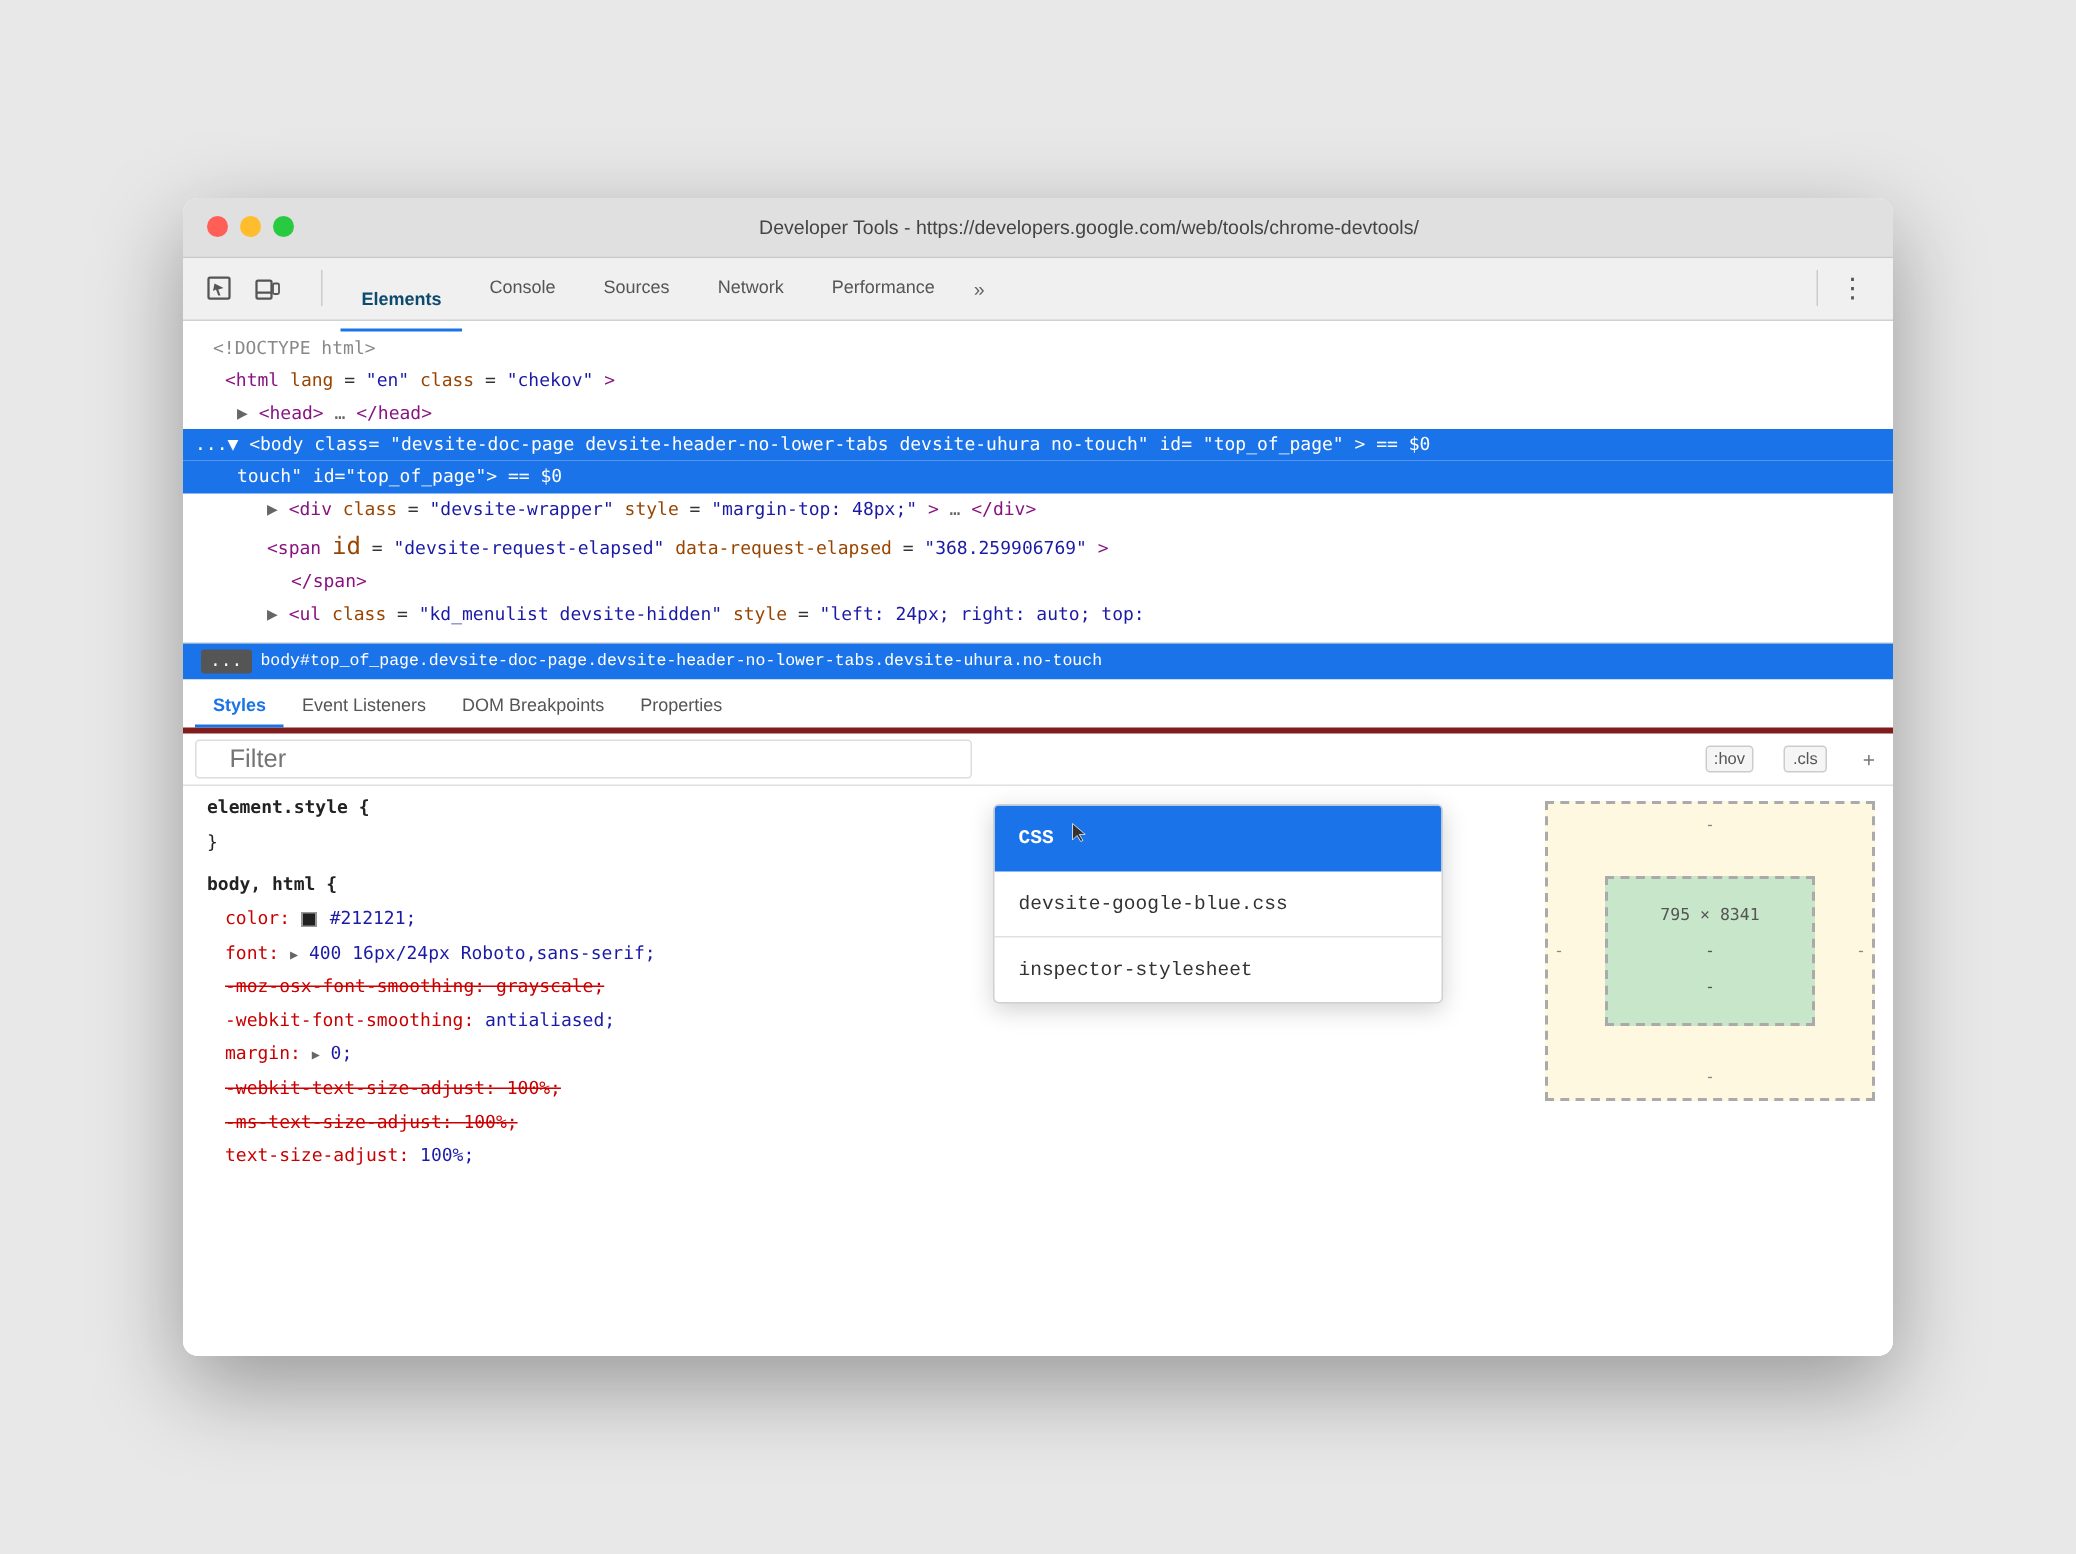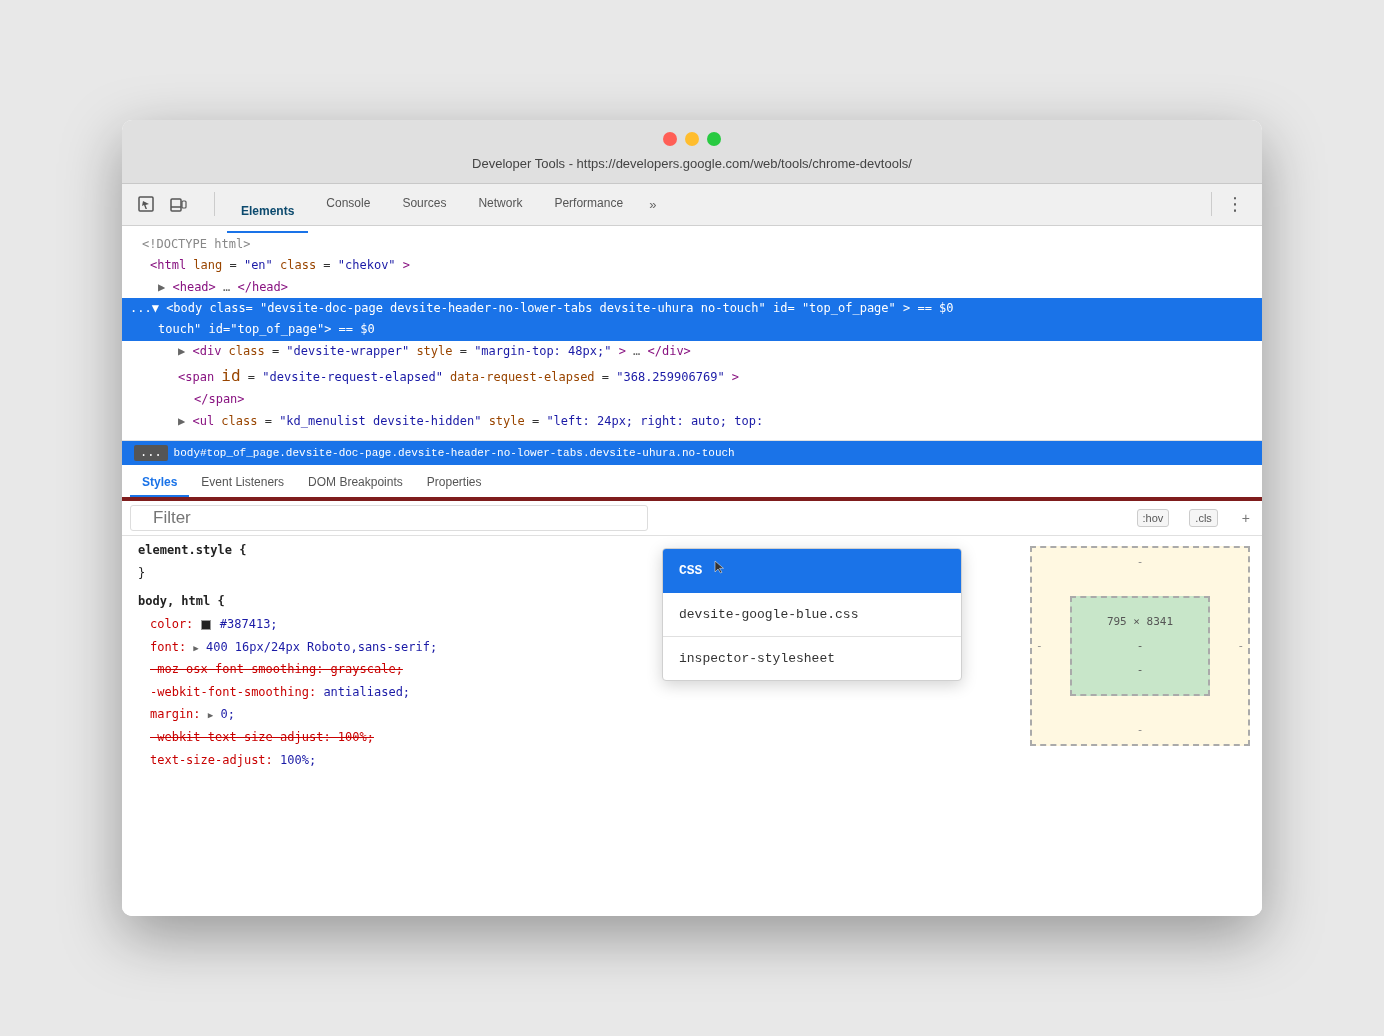--- a/index.html
+++ b/index.html
@@ -19,21 +19,20 @@
       overflow: hidden;
     }
     .titlebar {
       background: #e0e0e0;
       border-bottom: 1px solid #c8c8c8;
       padding: 12px 16px;
       display: flex;
       align-items: center;
       gap: 10px;
       border-radius: 10px 10px 0 0;
-      flex-direction: column;
     }
     .traffic-lights {
       display: flex;
       gap: 8px;
       align-items: center;
     }
     .traffic-light {
       width: 14px;
       height: 14px;
       border-radius: 50%;
@@ -493,21 +492,21 @@
         <div style="height:6px;"></div>
 
         <div class="css-line">
           <span style="color:#222; font-weight:600; font-family:Menlo,monospace; font-size:12px;">body, html {</span>
           <span class="css-source">devsite-google-blue.css</span>
         </div>
 
         <div class="css-line" style="padding-left:28px;">
           <span style="color:#c80000; font-family:Menlo,monospace; font-size:12px;">color: </span>
           <span class="color-swatch"></span>
-          <span style="color:#1a1aa6; font-family:Menlo,monospace; font-size:12px;">#387413;</span>
+          <span style="color:#1a1aa6; font-family:Menlo,monospace; font-size:12px;">#212121;</span>
         </div>
 
         <div class="css-line" style="padding-left:28px;">
           <span style="color:#c80000; font-family:Menlo,monospace; font-size:12px;">font:</span>
           <span style="color:#666; font-size:9px; font-family:Menlo,monospace;">▶</span>
           <span style="color:#1a1aa6; font-family:Menlo,monospace; font-size:12px;"> 400 16px/24px Roboto,sans-serif;</span>
         </div>
 
         <div class="css-line" style="padding-left:28px;">
           <span style="color:#c80000; font-family:Menlo,monospace; font-size:12px; text-decoration:line-through;">-moz-osx-font-smoothing: grayscale;</span>
@@ -521,20 +520,23 @@
         <div class="css-line" style="padding-left:28px;">
           <span style="color:#c80000; font-family:Menlo,monospace; font-size:12px;margin-top:25px;">margin:</span>
           <span style="color:#666; font-size:9px; font-family:Menlo,monospace;">▶</span>
           <span style="color:#1a1aa6; font-family:Menlo,monospace; font-size:12px;"> 0;</span>
         </div>
 
         <div class="css-line" style="padding-left:28px;">
           <span style="color:#c80000; font-family:Menlo,monospace; font-size:12px; text-decoration:line-through;">-webkit-text-size-adjust: 100%;</span>
         </div>
 
+        <div class="css-line" style="padding-left:28px;">
+          <span style="color:#c80000; font-family:Menlo,monospace; font-size:12px; text-decoration:line-through;">-ms-text-size-adjust: 100%;</span>
+        </div>
 
         <div class="css-line" style="padding-left:28px;">
           <span style="color:#c80000; font-family:Menlo,monospace; font-size:12px;">text-size-adjust: </span>
           <span style="color:#1a1aa6; font-family:Menlo,monospace; font-size:12px;">100%;</span>
         </div>
 
         <div class="dropdown-popup">
           <div class="dropdown-item active">
             <span>CSS</span>
             

